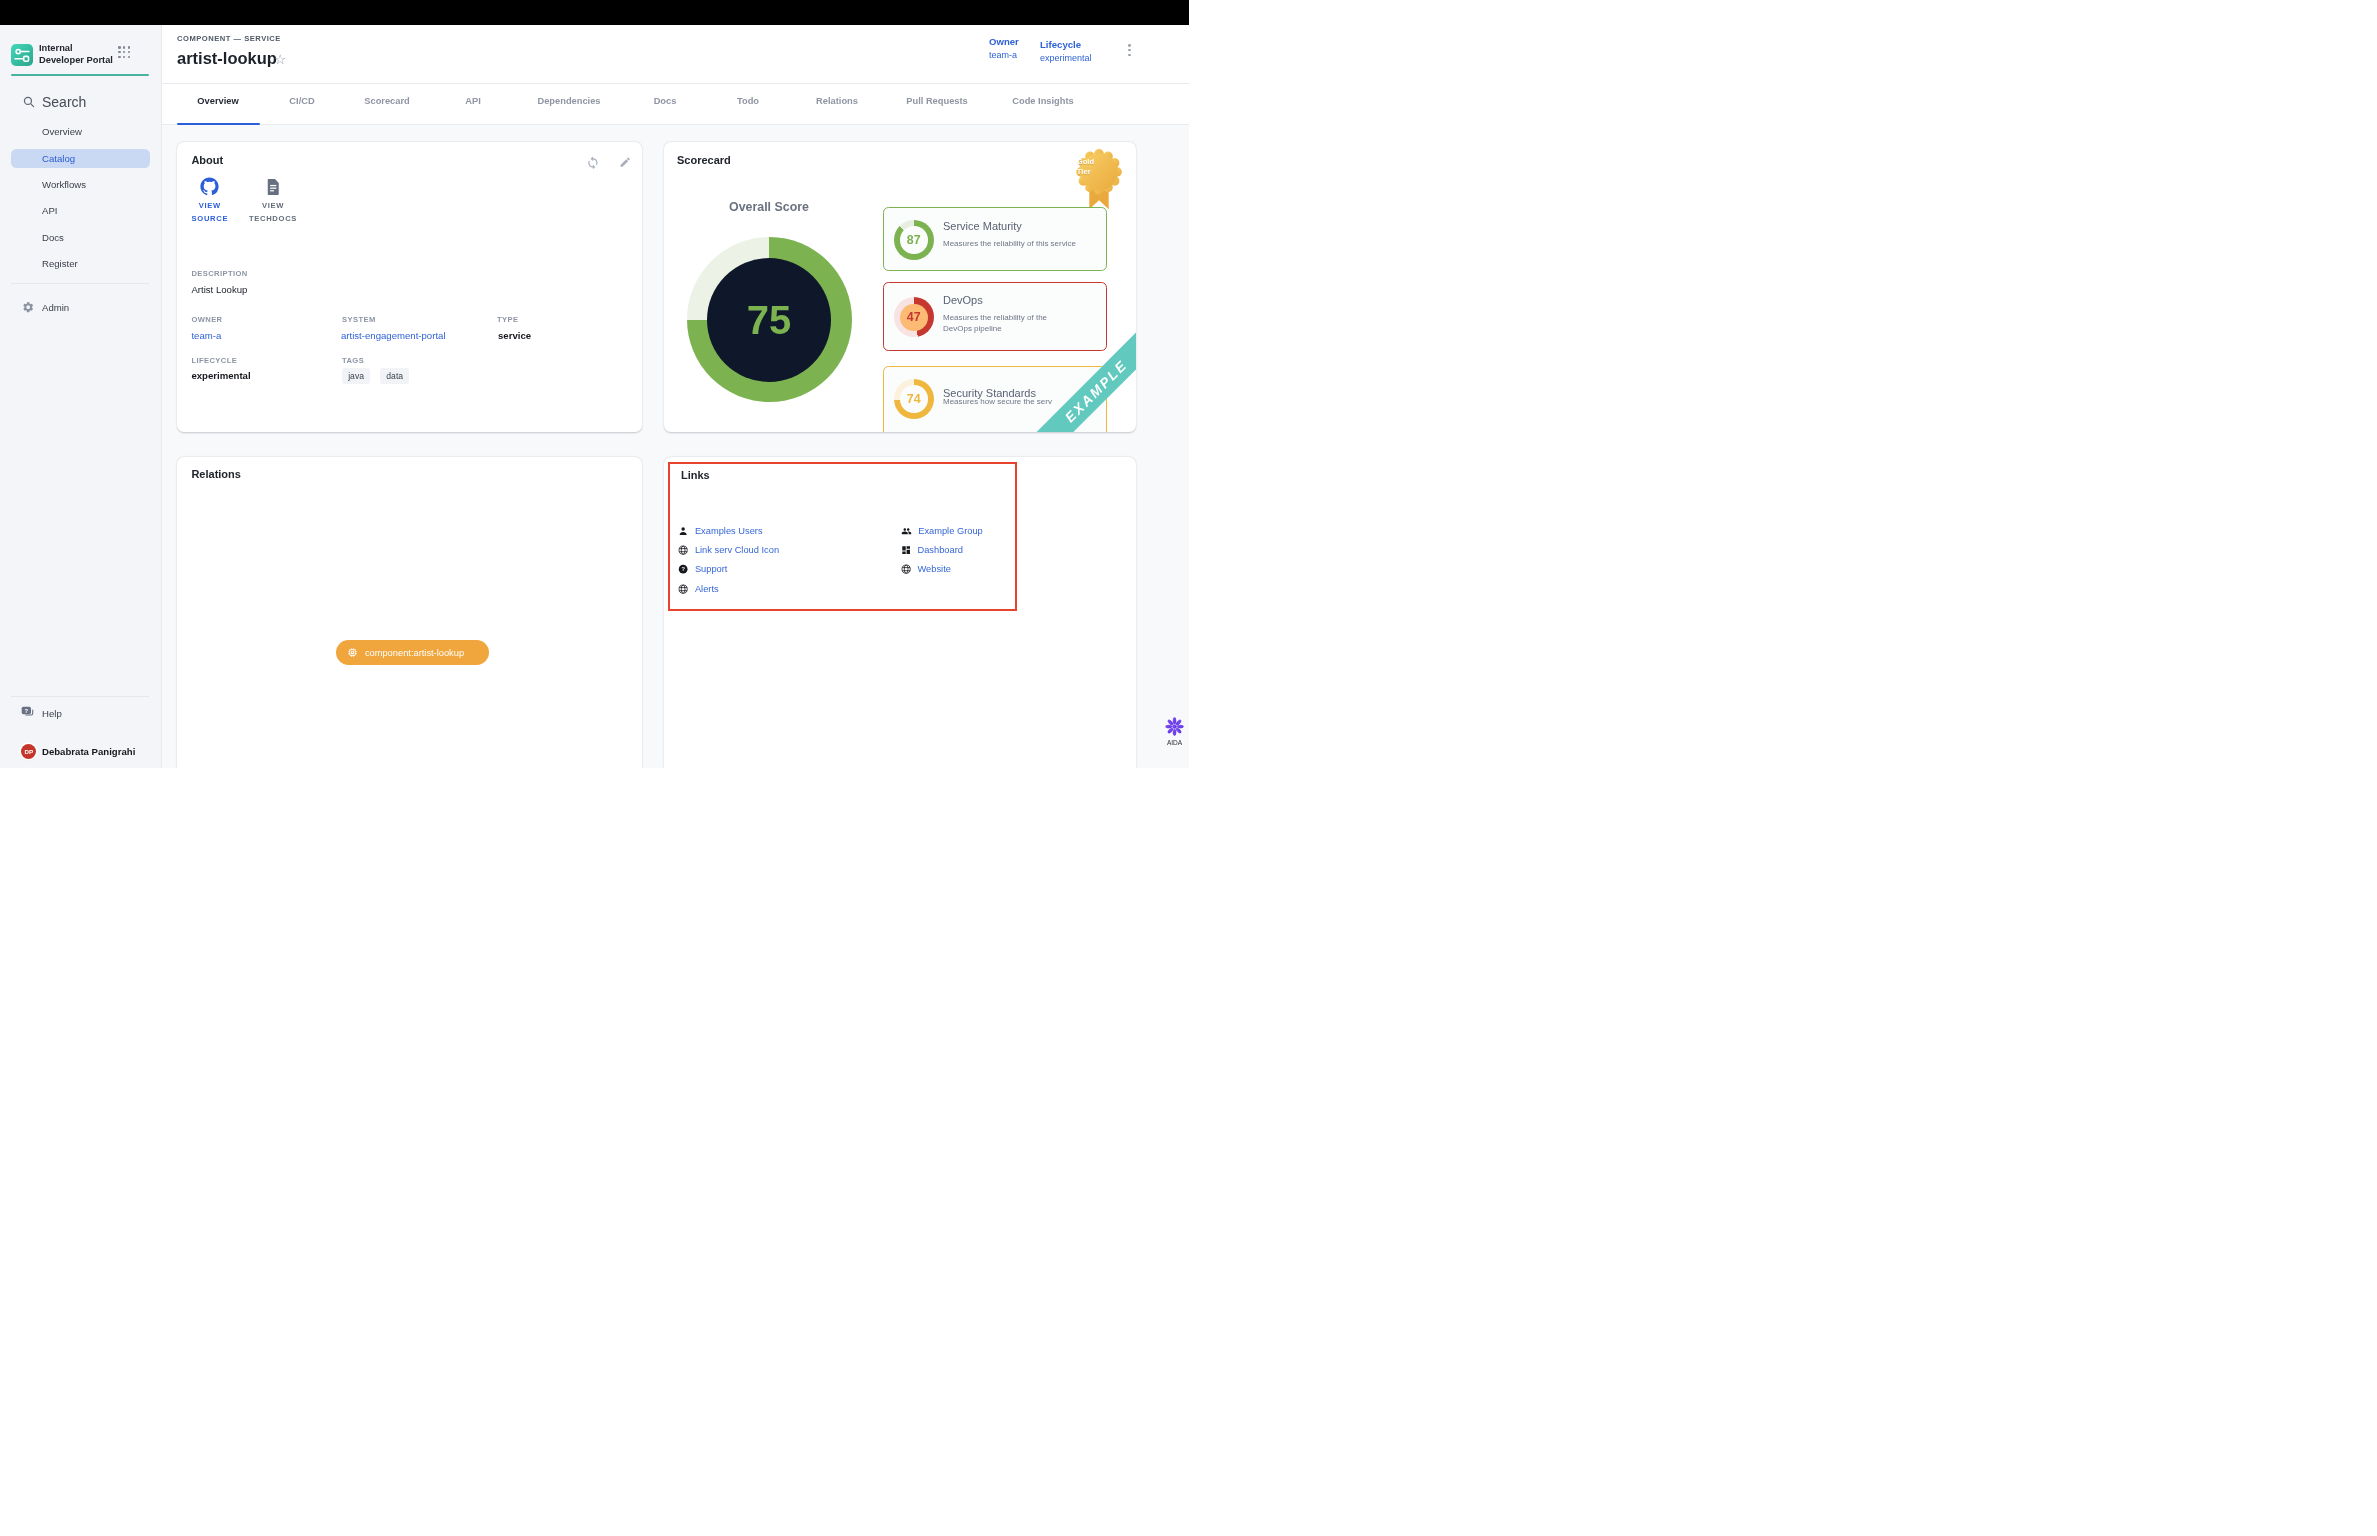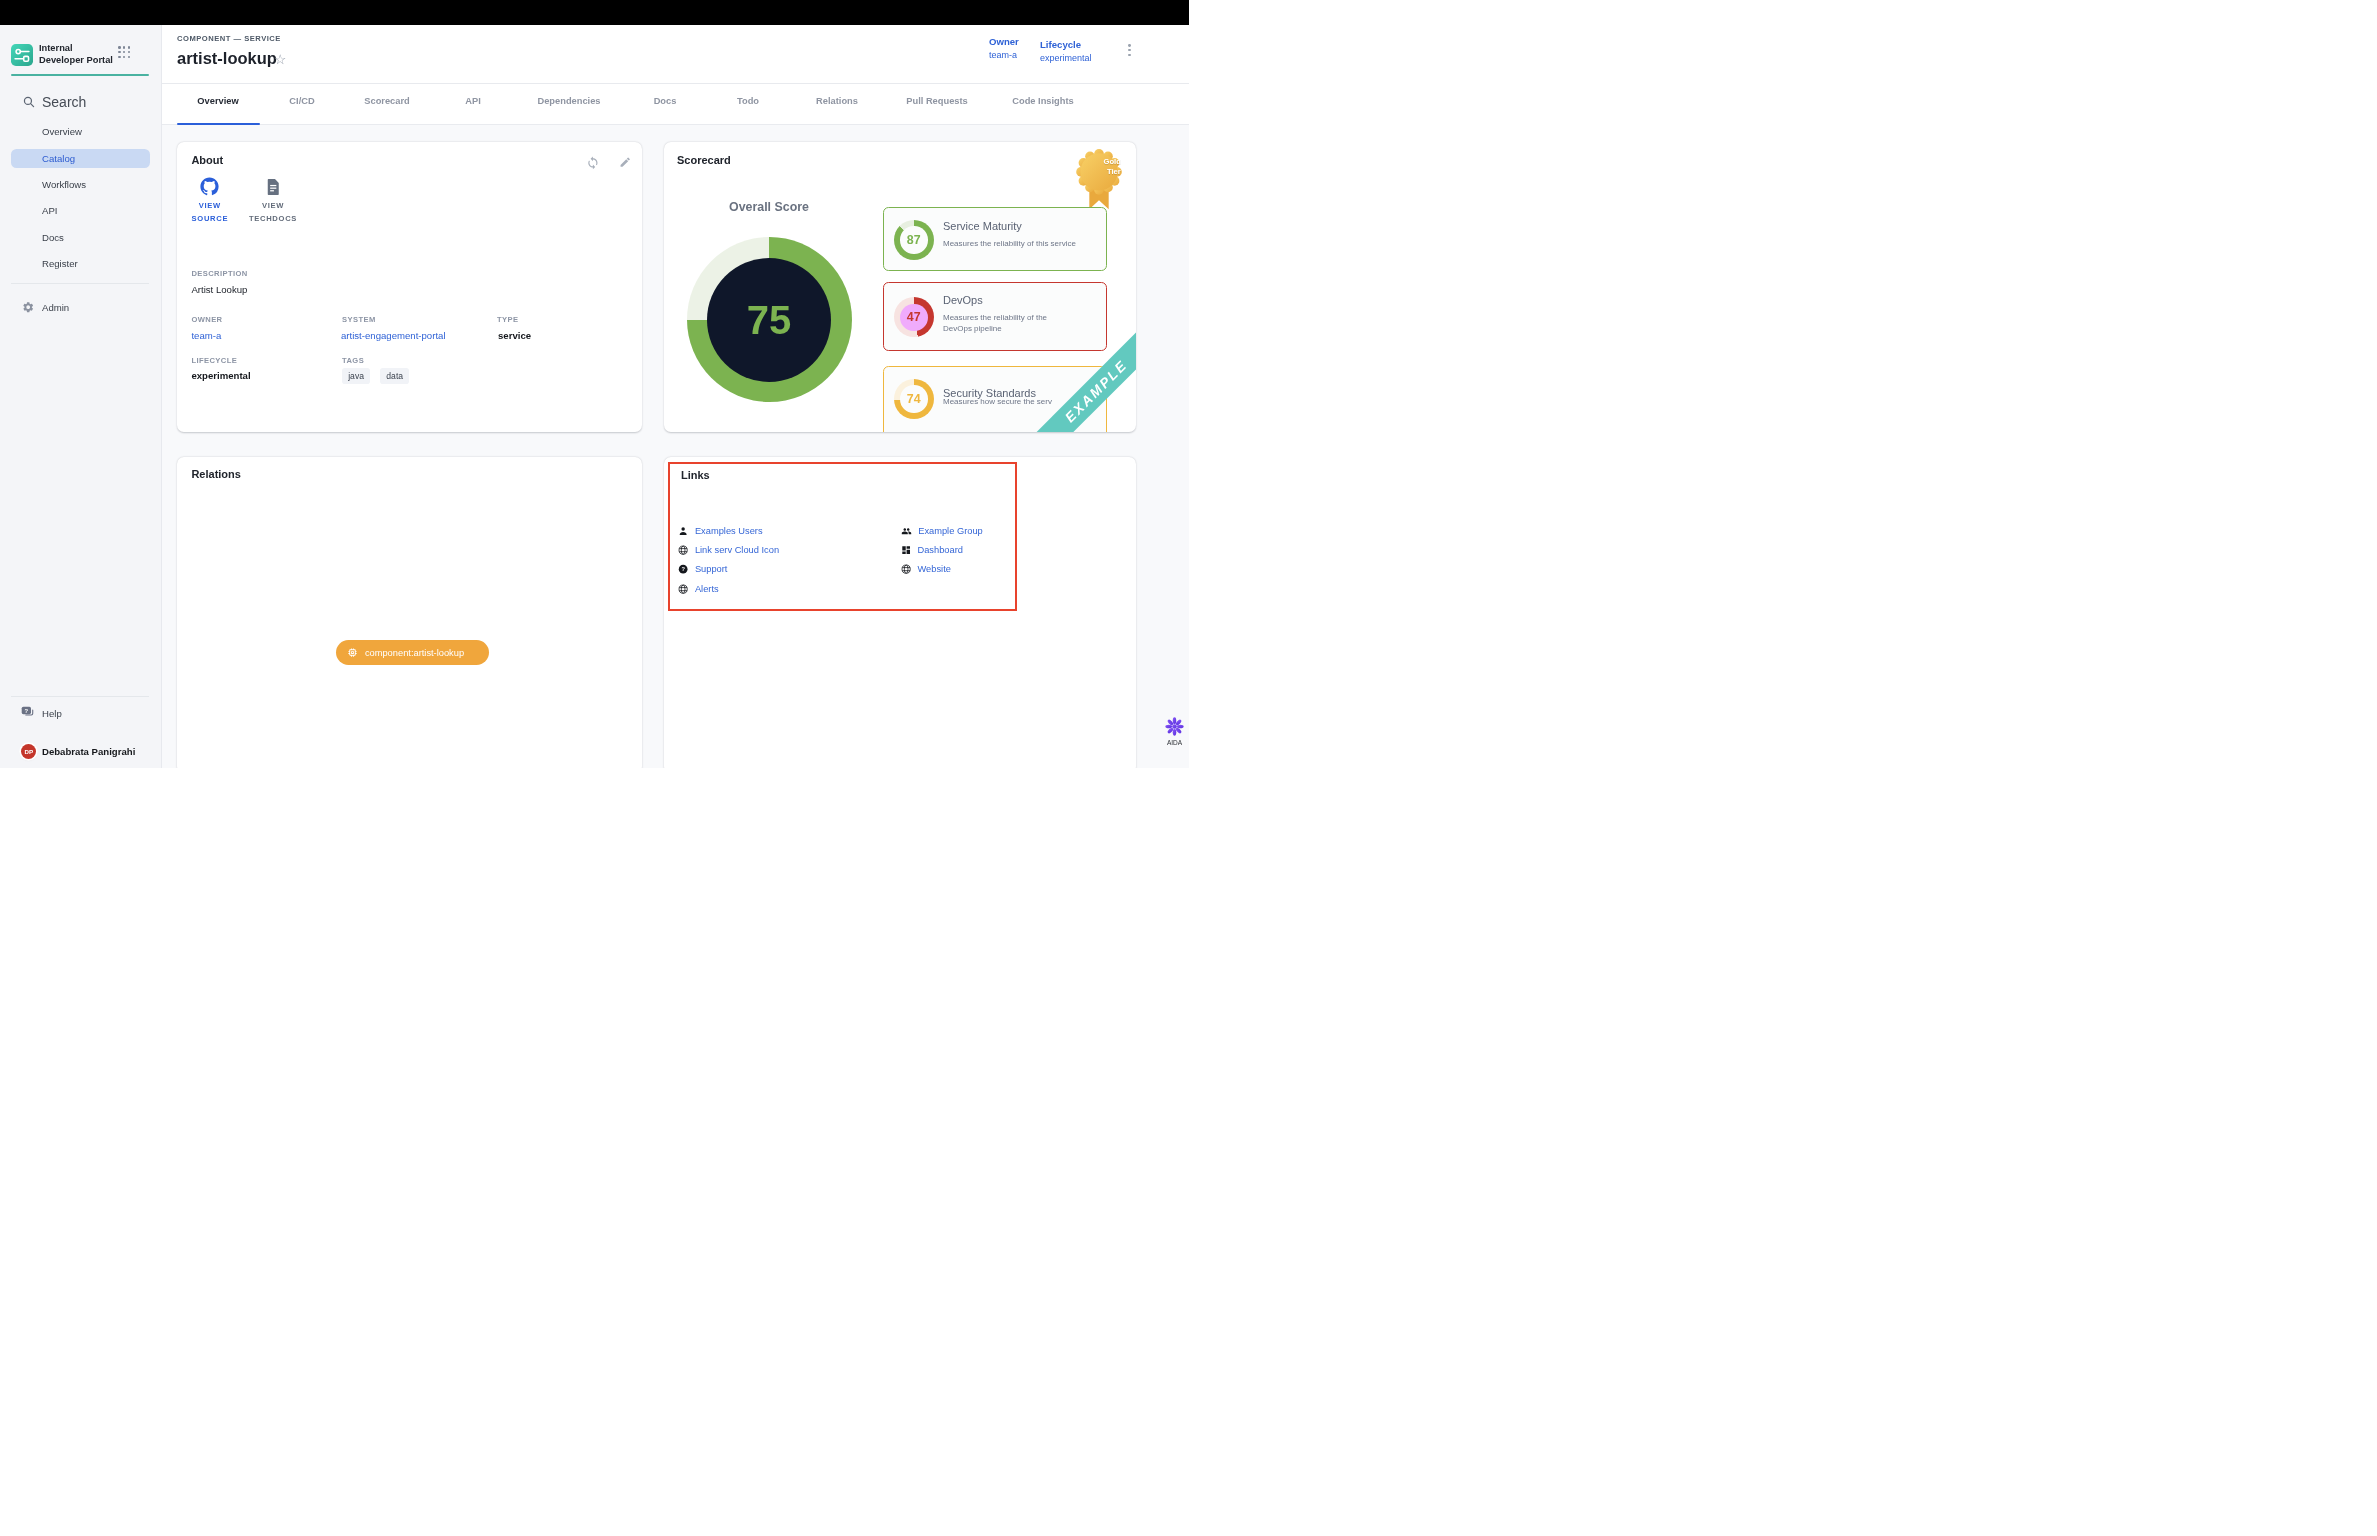--- a/index.html
+++ b/index.html
@@ -211,21 +211,21 @@
           <circle cx="49" cy="58.5" r="7"></circle>
         <circle cx="36" cy="62" r="7"></circle>
           <circle cx="23" cy="58.5" r="7"></circle>
           <circle cx="13.5" cy="49" r="7"></circle>
         <circle cx="10" cy="36" r="7"></circle>
           <circle cx="13.5" cy="23" r="7"></circle>
           <circle cx="23" cy="13.5" r="7"></circle>
       </g>
       <circle cx="36" cy="36" r="27" fill="url(#gg)"></circle>
     </svg>
-    <div class="abs" style="left:2.8px;top:10.3px;width:44px;text-align:right;color:#fff;font-weight:700;font-size:7.6px;line-height:10.3px;text-shadow:0 0.7px 0.7px rgba(0,0,0,.15)">
+    <div class="abs" style="left:2.8px;top:10.3px;width:44px;text-align:left;color:#fff;font-weight:700;font-size:7.6px;line-height:10.3px;text-shadow:0 0.7px 0.7px rgba(0,0,0,.15)">
       <div>Gold</div>
       <div>Tier</div>
     </div>
   </div>
 
   <div class="abs" style="left:36px;top:58px;width:138px;text-align:center;font-size:12.4px;font-weight:600;color:#6a7280">Overall Score</div>
 
   <div class="donut" style="left: 23px; top: 95px; width: 165px; height: 165px; background: conic-gradient(rgb(124, 179, 80) 0deg, rgb(124, 179, 80) 75%, rgb(236, 242, 230) 75%, rgb(236, 242, 230) 100%);"></div>
   <div class="hole" style="left:43px;top:116px;width:124px;height:124px;background:#0f172a">
     <span style="font-size: 40px; color: rgb(124, 179, 80);">75</span>
@@ -235,21 +235,21 @@
     <div class="donut" style="left: 9.6px; top: 11.7px; width: 40px; height: 40px; background: conic-gradient(rgb(124, 179, 80) 0deg, rgb(124, 179, 80) 87%, rgb(231, 239, 224) 87%, rgb(231, 239, 224) 100%);"></div>
     <div class="hole" style="left:16px;top:18px;width:27.5px;height:27.5px;background:#fbfcfc">
       <span style="font-size: 12.4px; color: rgb(124, 179, 80);">87</span>
     </div>
     <div class="tiertitle" style="top:12.4px">Service Maturity</div>
     <div class="tiersub" style="top:30px;width:157px">Measures the reliability of this service</div>
   </div>
 
   <div class="tier" style="left: 219px; top: 140px; width: 224px; height: 69px; border-color: rgb(197, 55, 47);">
     <div class="donut" style="left: 9.6px; top: 14.4px; width: 40px; height: 40px; background: conic-gradient(rgb(197, 55, 47) 0deg, rgb(197, 55, 47) 47%, rgb(247, 227, 225) 47%, rgb(247, 227, 225) 100%);"></div>
-    <div class="hole" style="left:16px;top:20.6px;width:27.5px;height:27.5px;background:#f0abfc">
+    <div class="hole" style="left:16px;top:20.6px;width:27.5px;height:27.5px;background:#fdba74">
       <span style="font-size: 12.4px; color: rgb(197, 55, 47);">47</span>
     </div>
     <div class="tiertitle" style="top:11px">DevOps</div>
     <div class="tiersub" style="top:29px;width:134px">Measures the reliability of the DevOps pipeline</div>
   </div>
 
   <div class="tier" style="left: 219px; top: 224px; width: 224px; height: 76px; border-color: rgb(239, 183, 62);">
     <div class="donut" style="left: 9.6px; top: 11.7px; width: 40px; height: 40px; background: conic-gradient(rgb(239, 183, 62) 0deg, rgb(239, 183, 62) 74%, rgb(251, 241, 221) 74%, rgb(251, 241, 221) 100%);"></div>
     <div class="hole" style="left:16px;top:18px;width:27.5px;height:27.5px;background:#fbfcfc">
       <span style="font-size: 12.4px; color: rgb(239, 183, 62);">74</span>

